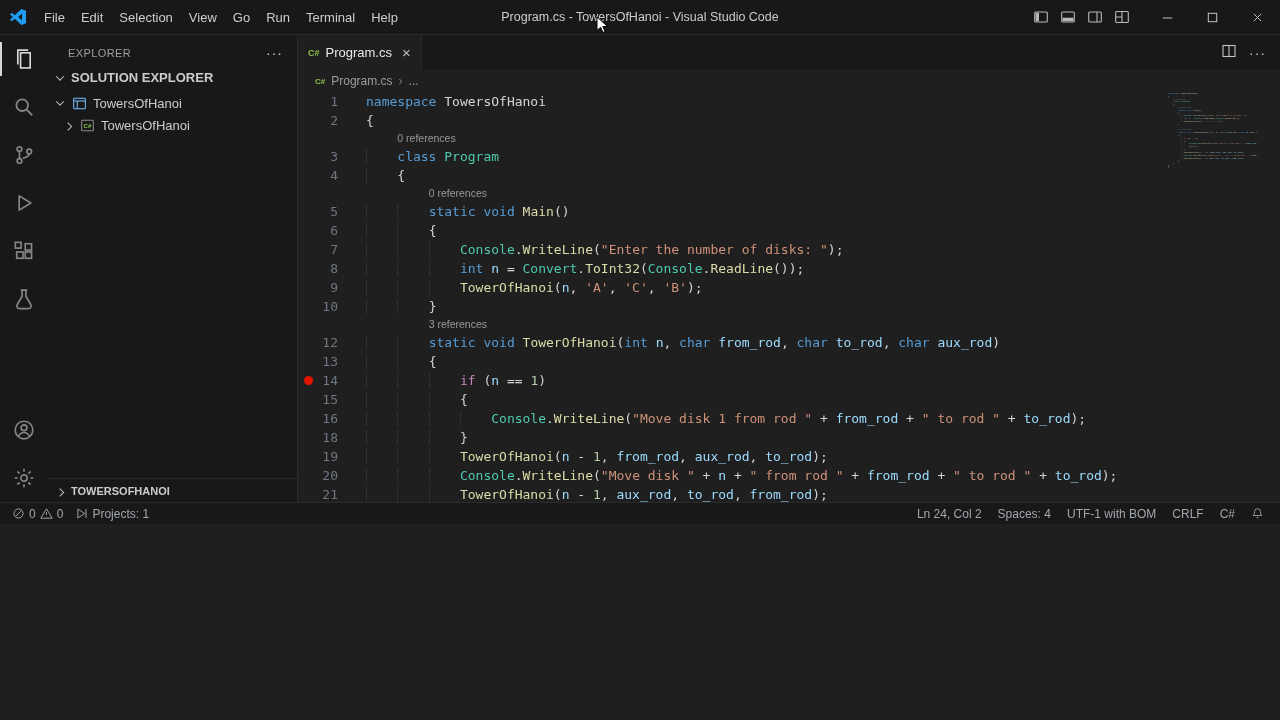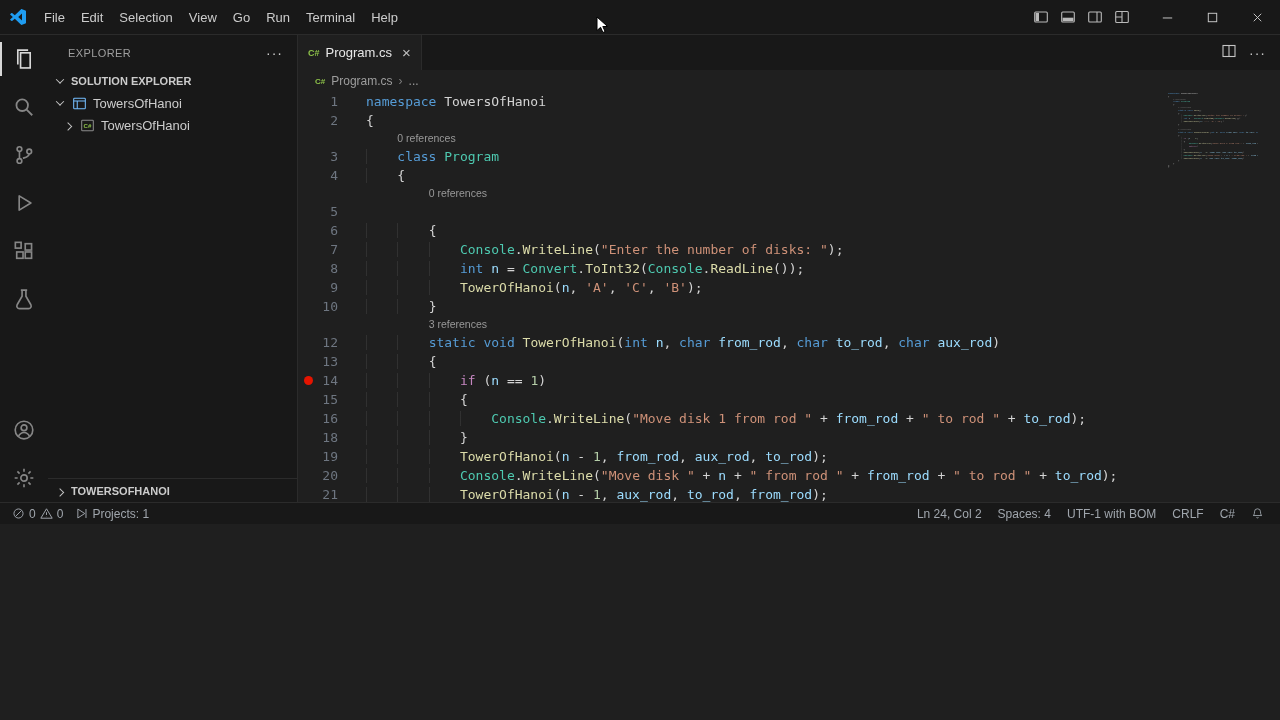--- a/index.html
+++ b/index.html
@@ -28,21 +28,21 @@
   .activitybar { width:48px; background:#181818; display:flex; flex-direction:column; }
   .ab-item { height:48px; display:flex; align-items:center; justify-content:center; color:#868686; position:relative; }
   .ab-item svg { width:22px; height:22px; }
   .ab-item.active { color:#d7d7d7; }
   .ab-item.active::before { content:""; position:absolute; left:0; top:7px; bottom:7px; width:2px; background:#d7d7d7; }
   .ab-bottom { margin-top:auto; }
 
   .sidebar { width:250px; background:#181818; border-right:1px solid #2b2b2b; display:flex; flex-direction:column; color:#cccccc; }
   .sidebar-header { height:35px; flex:0 0 35px; display:flex; align-items:center; padding:0 14px 0 20px; font-size:11px; color:#9f9f9f; letter-spacing:.4px; }
   .sidebar-header .more { margin-left:auto; color:#cccccc; font-size:14px; letter-spacing:1px; cursor:default; }
-  .section-header { height:22px; display:flex; align-items:center; gap:3px; padding-left:4px; font-size:11px; font-weight:700; color:#cccccc; }
+  .section-header { height:22px; display:flex; gap:3px; padding-left:4px; font-size:13px; font-weight:700; color:#cccccc; }
   .chev { width:16px; height:16px; display:inline-flex; align-items:center; justify-content:center; flex:0 0 16px; }
   .chev::before { content:""; width:5px; height:5px; border-right:1.3px solid #c5c5c5; border-bottom:1.3px solid #c5c5c5; display:block; }
   .chev.down::before { transform:rotate(45deg) translate(-1px,-1px); }
   .chev.right::before { transform:rotate(-45deg) translate(-1px,1px); }
   .tree-row { height:22px; display:flex; align-items:center; font-size:13px; color:#cccccc; }
   .tree-icon { width:18px; height:16px; display:inline-flex; align-items:center; justify-content:center; margin:0 2px; }
   .tree-icon svg { width:15px; height:15px; }
   .tree-label { margin-left:3px; white-space:nowrap; }
   .sidebar-footer { margin-top:auto; height:24px; border-top:1px solid #2b2b2b; display:flex; align-items:center; gap:3px; padding-left:4px; font-size:11px; font-weight:700; color:#cccccc; }
 
@@ -116,20 +116,21 @@
     <div class="menubar">
         <div class="menu-item">File</div>
         <div class="menu-item">Edit</div>
         <div class="menu-item">Selection</div>
         <div class="menu-item">View</div>
         <div class="menu-item">Go</div>
         <div class="menu-item">Run</div>
         <div class="menu-item">Terminal</div>
         <div class="menu-item">Help</div>
       </div>
+    <div class="win-title">Program.cs - TowersOfHanoi - Visual Studio Code</div>
     <div class="tb-right">
       <div class="tb-layouts">
         <span class="tb-layout">
             <svg viewBox="0 0 16 16">
               <rect x="1.7" y="3" width="12.6" height="10" rx="1" fill="none" stroke="currentColor" stroke-width="1.1"></rect>
               <rect x="2.6" y="3.9" width="3.4" height="8.2" fill="currentColor"></rect>
             </svg>
           </span>
         <span class="tb-layout">
             <svg viewBox="0 0 16 16">
@@ -289,21 +290,21 @@
           <span class="crumb">...</span>
         </div>
       <div class="code-area">
         <div class="code-lines">
             <div class="code-line"><span class="gutter"><span class="lnum">1</span></span><span class="lcontent"><span class="tk-k">namespace</span><span class="tk-pl"> </span><span class="tk-pl">TowersOfHanoi</span></span></div>
             <div class="code-line"><span class="gutter"><span class="lnum">2</span></span><span class="lcontent"><span class="tk-pu">{</span></span></div>
             <div class="codelens" style="padding-left: 99.32px;">0 references</div>
             <div class="code-line"><span class="gutter"><span class="lnum">3</span></span><span class="lcontent"><span class="tk-ws">    </span><span class="tk-k">class</span><span class="tk-pl"> </span><span class="tk-ty">Program</span></span></div>
             <div class="code-line"><span class="gutter"><span class="lnum">4</span></span><span class="lcontent"><span class="tk-ws">    </span><span class="tk-pu">{</span></span></div>
             <div class="codelens" style="padding-left: 130.64px;">0 references</div>
-            <div class="code-line"><span class="gutter"><span class="lnum">5</span></span></div>
+            <div class="code-line"><span class="gutter"><span class="lnum">5</span></span><span class="lcontent"><span class="tk-ws">        </span><span class="tk-k">static</span><span class="tk-pl"> </span><span class="tk-k">void</span><span class="tk-pl"> </span><span class="tk-fn">Main</span><span class="tk-pu">()</span></span></div>
             <div class="code-line"><span class="gutter"><span class="lnum">6</span></span><span class="lcontent"><span class="tk-ws">        </span><span class="tk-pu">{</span></span></div>
             <div class="code-line"><span class="gutter"><span class="lnum">7</span></span><span class="lcontent"><span class="tk-ws">            </span><span class="tk-ty">Console</span><span class="tk-pu">.</span><span class="tk-fn">WriteLine</span><span class="tk-pu">(</span><span class="tk-s">"Enter the number of disks: "</span><span class="tk-pu">);</span></span></div>
             <div class="code-line"><span class="gutter"><span class="lnum">8</span></span><span class="lcontent"><span class="tk-ws">            </span><span class="tk-k">int</span><span class="tk-pl"> </span><span class="tk-v">n</span><span class="tk-pl"> </span><span class="tk-pu">=</span><span class="tk-pl"> </span><span class="tk-ty">Convert</span><span class="tk-pu">.</span><span class="tk-fn">ToInt32</span><span class="tk-pu">(</span><span class="tk-ty">Console</span><span class="tk-pu">.</span><span class="tk-fn">ReadLine</span><span class="tk-pu">());</span></span></div>
             <div class="code-line"><span class="gutter"><span class="lnum">9</span></span><span class="lcontent"><span class="tk-ws">            </span><span class="tk-fn">TowerOfHanoi</span><span class="tk-pu">(</span><span class="tk-v">n</span><span class="tk-pu">, </span><span class="tk-s">'A'</span><span class="tk-pu">, </span><span class="tk-s">'C'</span><span class="tk-pu">, </span><span class="tk-s">'B'</span><span class="tk-pu">);</span></span></div>
             <div class="code-line"><span class="gutter"><span class="lnum">10</span></span><span class="lcontent"><span class="tk-ws">        </span><span class="tk-pu">}</span></span></div>
             <div class="codelens" style="padding-left: 130.64px;">3 references</div>
             <div class="code-line"><span class="gutter"><span class="lnum">12</span></span><span class="lcontent"><span class="tk-ws">        </span><span class="tk-k">static</span><span class="tk-pl"> </span><span class="tk-k">void</span><span class="tk-pl"> </span><span class="tk-fn">TowerOfHanoi</span><span class="tk-pu">(</span><span class="tk-k">int</span><span class="tk-pl"> </span><span class="tk-v">n</span><span class="tk-pu">, </span><span class="tk-k">char</span><span class="tk-pl"> </span><span class="tk-v">from_rod</span><span class="tk-pu">, </span><span class="tk-k">char</span><span class="tk-pl"> </span><span class="tk-v">to_rod</span><span class="tk-pu">, </span><span class="tk-k">char</span><span class="tk-pl"> </span><span class="tk-v">aux_rod</span><span class="tk-pu">)</span></span></div>
             <div class="code-line"><span class="gutter"><span class="lnum">13</span></span><span class="lcontent"><span class="tk-ws">        </span><span class="tk-pu">{</span></span></div>
             <div class="code-line"><span class="gutter"><span class="breakpoint"></span><span class="lnum">14</span></span><span class="lcontent"><span class="tk-ws">            </span><span class="tk-kc">if</span><span class="tk-pl"> </span><span class="tk-pu">(</span><span class="tk-v">n</span><span class="tk-pl"> </span><span class="tk-pu">==</span><span class="tk-pl"> </span><span class="tk-nu">1</span><span class="tk-pu">)</span></span></div>
             <div class="code-line"><span class="gutter"><span class="lnum">15</span></span><span class="lcontent"><span class="tk-ws">            </span><span class="tk-pu">{</span></span></div>

